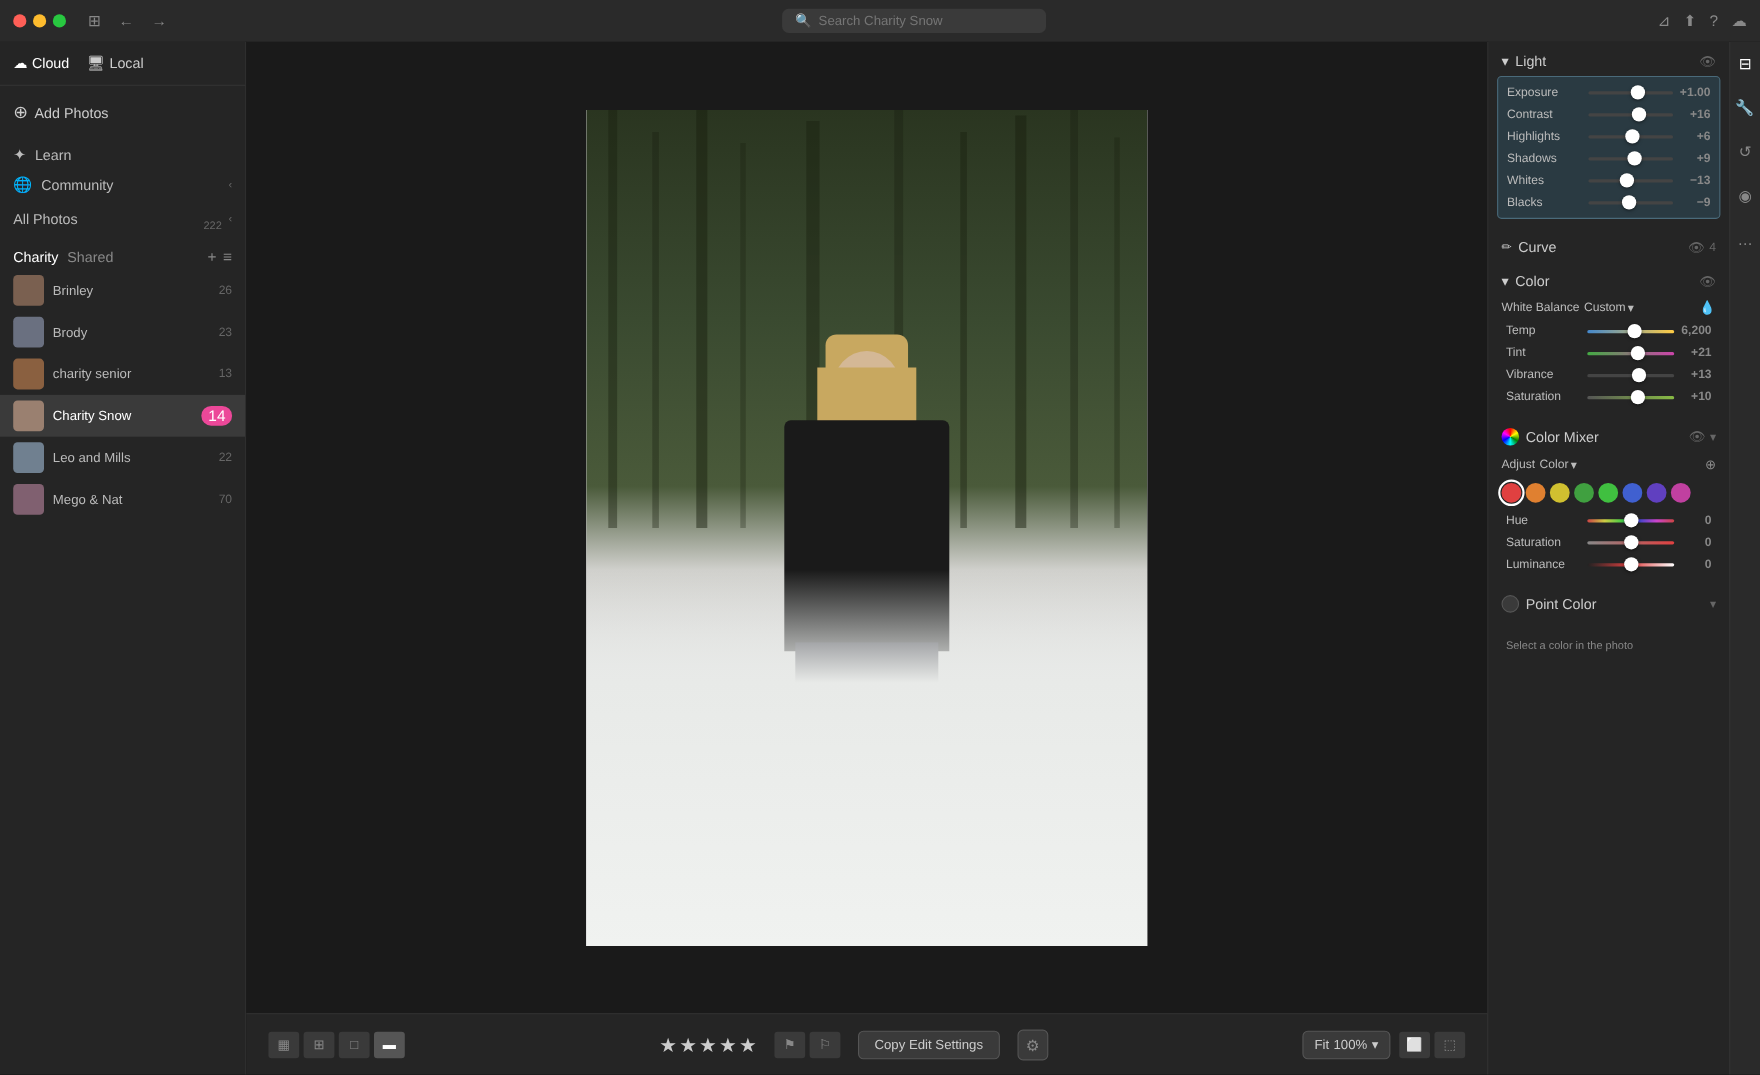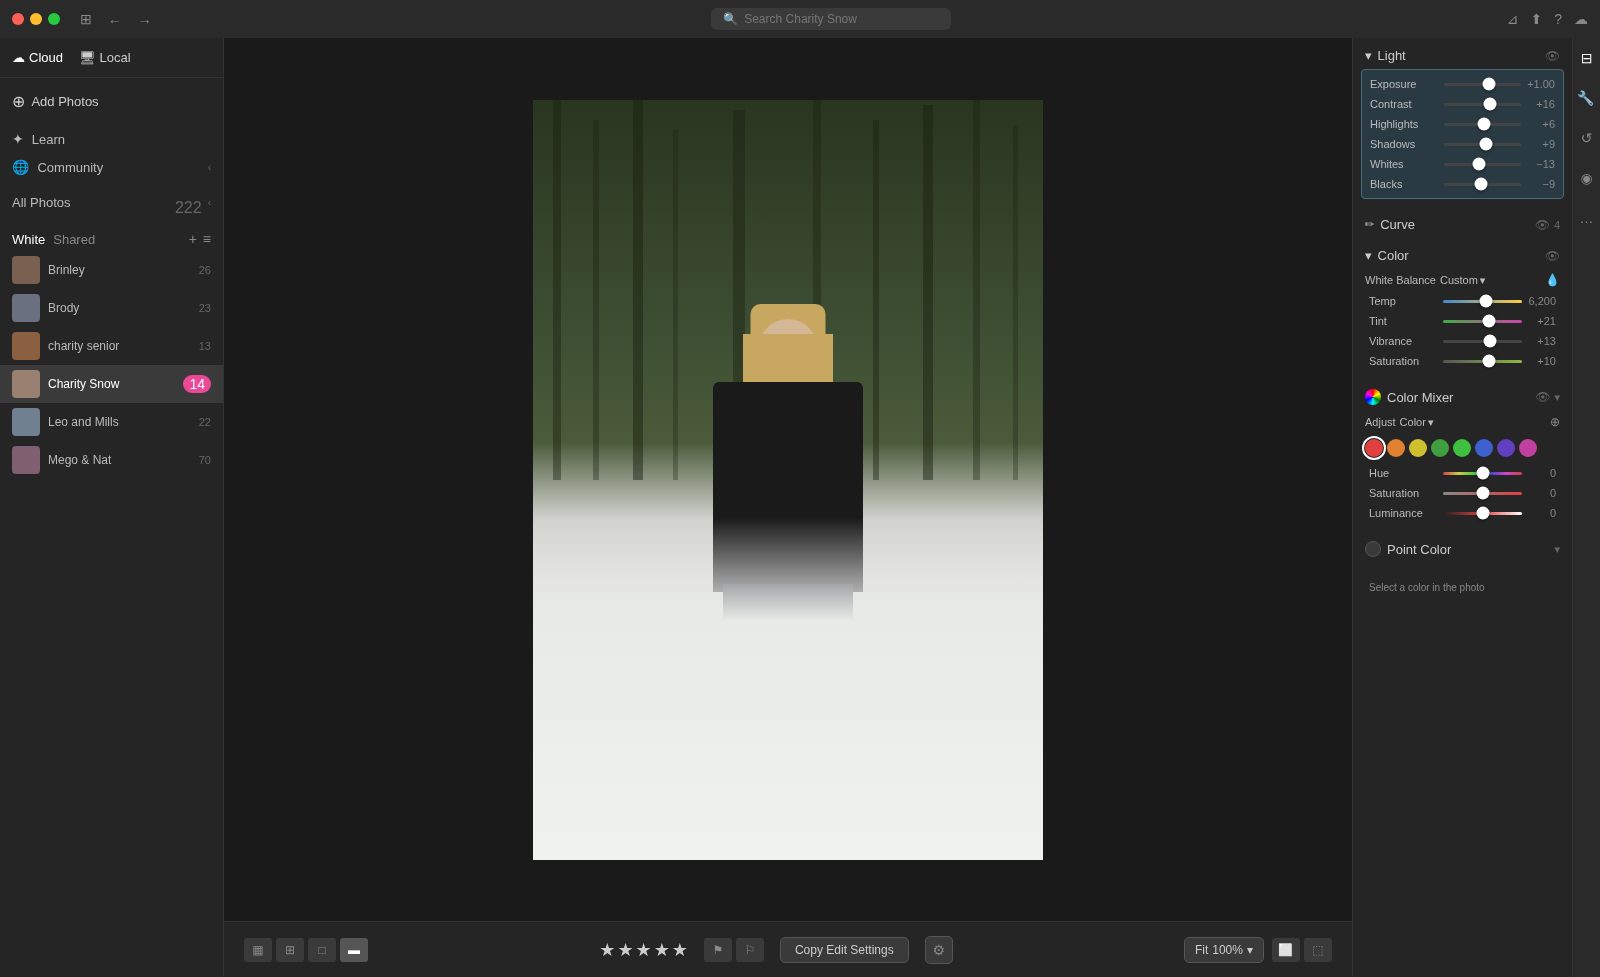--- a/index.html
+++ b/index.html
@@ -28,21 +28,21 @@
     .sidebar-tab { color: #ccc; cursor: pointer; font-size: 13px; padding: 4px 0; display: flex; align-items: center; gap: 4px; }
     .sidebar-tab.active { color: #fff; }
     .sidebar-section { padding: 8px 12px; }
     .add-photos-btn { display: flex; align-items: center; gap: 6px; color: #ccc; cursor: pointer; padding: 6px 0; font-size: 13px; }
     .add-photos-btn .plus { color: #ccc; font-size: 16px; }
     .nav-item { display: flex; align-items: center; gap: 8px; padding: 6px 12px; cursor: pointer; color: #bbb; font-size: 13px; }
     .nav-item .nav-icon { font-size: 14px; }
     .nav-item .chevron { margin-left: auto; color: #666; font-size: 10px; }
     .all-photos-row { display: flex; align-items: center; padding: 6px 12px; cursor: pointer; }
     .all-photos-label { color: #bbb; font-size: 13px; flex: 1; }
-    .all-photos-count { color: #666; font-size: 16px; margin-right: 6px; margin-top: 12px; }
+    .all-photos-count { color: #666; font-size: 10px; margin-right: 6px; margin-top: 12px; }
     .albums-header { display: flex; align-items: center; padding: 8px 12px 4px; }
     .albums-tabs { display: flex; gap: 8px; flex: 1; }
     .albums-tab { color: #888; font-size: 13px; cursor: pointer; }
     .albums-tab.active { color: #fff; }
     .albums-actions { display: flex; gap: 6px; color: #888; font-size: 14px; cursor: pointer; }
     .album-list { flex: 1; overflow-y: auto; }
     .album-item { display: flex; align-items: center; padding: 5px 12px; cursor: pointer; gap: 8px; }
     .album-item.active { background: #3a3a3a; }
     .album-thumb { width: 28px; height: 28px; border-radius: 4px; background: #555; overflow: hidden; flex-shrink: 0; }
     .album-name { flex: 1; color: #bbb; font-size: 12px; }
@@ -78,21 +78,21 @@
     .section-header { display: flex; align-items: center; padding: 10px 12px 6px; }
     .section-title { color: #ccc; font-size: 13px; font-weight: 500; flex: 1; display: flex; align-items: center; gap: 6px; }
     .section-eye { color: #666; font-size: 12px; cursor: pointer; }
 
     
     .light-box { border: 1px solid #4a6a7a; border-radius: 4px; margin: 0 8px 8px; padding: 4px 0; background: #2a3a42; }
     .slider-row { display: flex; align-items: center; padding: 4px 8px; gap: 4px; }
     .slider-label { color: #bbb; font-size: 11px; width: 70px; flex-shrink: 0; }
     .slider-track { flex: 1; height: 3px; background: #444; border-radius: 2px; position: relative; cursor: pointer; }
     .slider-thumb { width: 13px; height: 13px; border-radius: 50%; background: #fff; position: absolute; top: 50%; transform: translate(-50%, -50%); box-shadow: 0 1px 3px rgba(0,0,0,0.5); cursor: grab; }
-    .slider-value { color: #888; font-size: 11px; width: 30px; text-align: right; }
+    .slider-value { color: #888; font-size: 11px; width: 30px; text-align: right; font-weight: bold; }
 
     
     .color-section { padding: 0 8px 8px; }
     .white-balance-row { display: flex; align-items: center; padding: 4px 4px; gap: 4px; }
     .wb-label { color: #bbb; font-size: 11px; }
     .wb-value { color: #bbb; font-size: 11px; flex: 1; display: flex; align-items: center; gap: 2px; }
     .wb-dropper { color: #888; font-size: 12px; cursor: pointer; margin-left: auto; }
 
     
     .color-mixer-section { padding: 0 8px 8px; }
@@ -172,21 +172,21 @@
     </div>
 
     <div class="all-photos-row">
       <span class="all-photos-label">All Photos</span>
       <span class="all-photos-count">222</span>
       <span style="color:#666;font-size:10px;">‹</span>
     </div>
 
     <div class="albums-header">
       <div class="albums-tabs">
-        <span class="albums-tab active">White</span>
+        <span class="albums-tab active">Charity</span>
         <span class="albums-tab">Shared</span>
       </div>
       <div class="albums-actions">
         <span>+</span>
         <span>≡</span>
       </div>
     </div>
 
     <div class="album-list">
 

